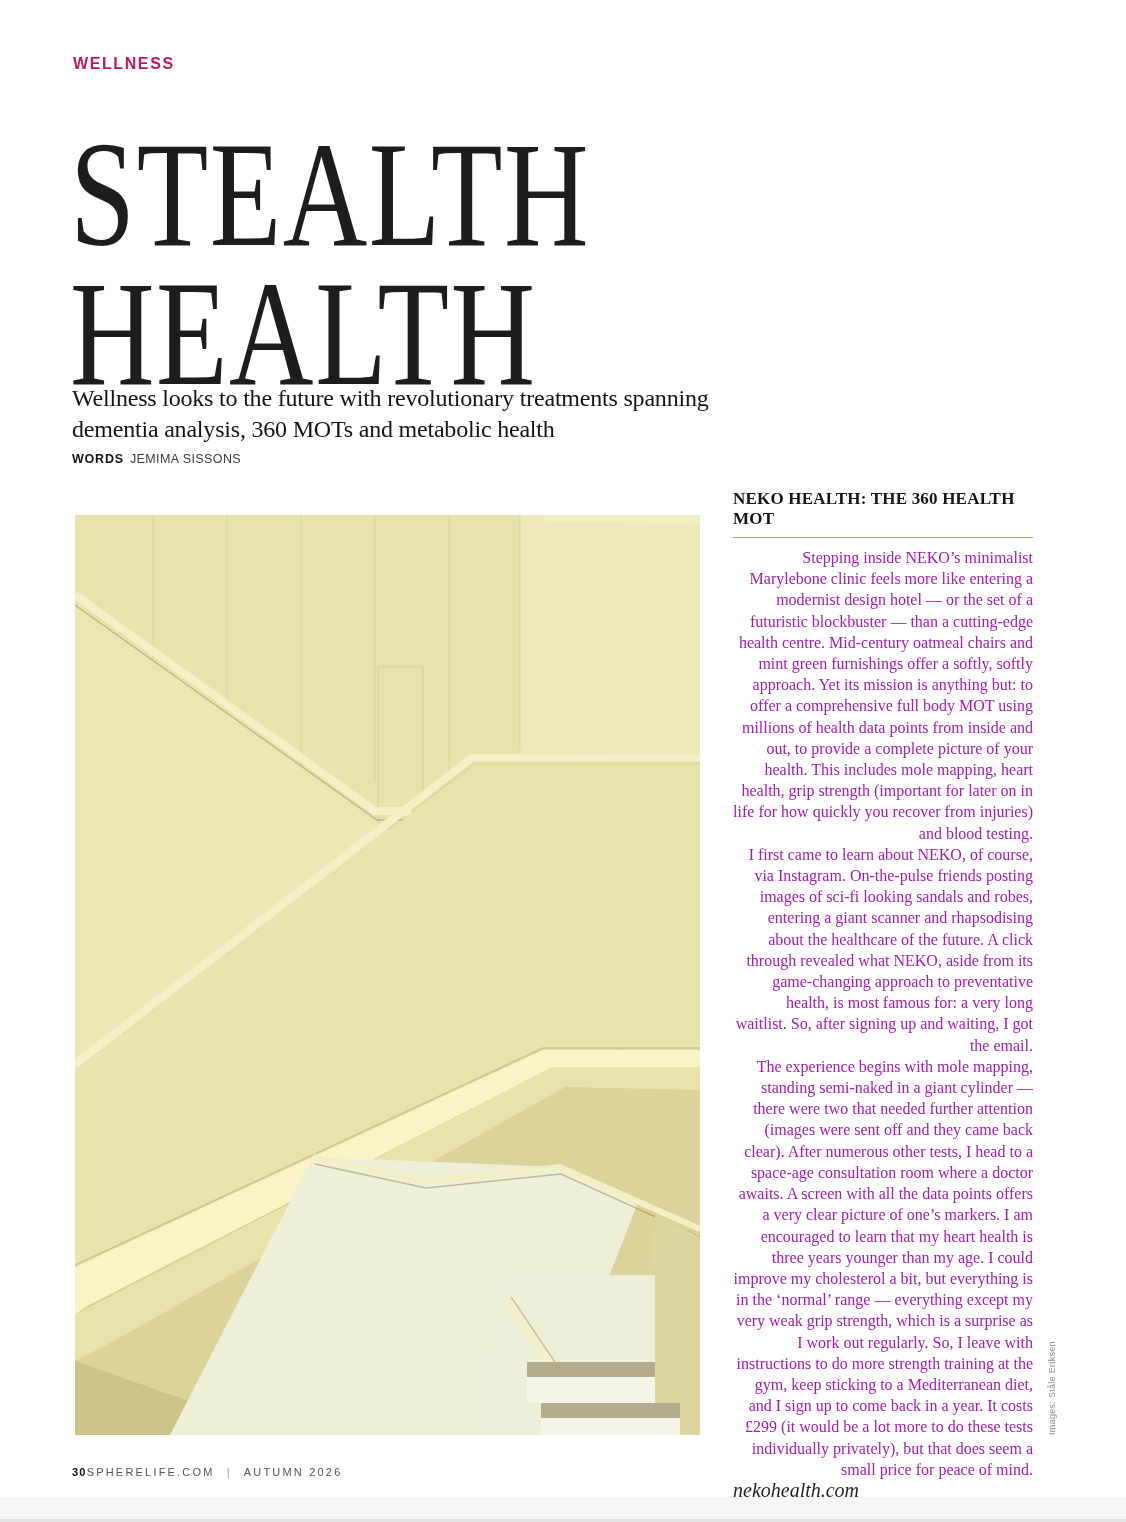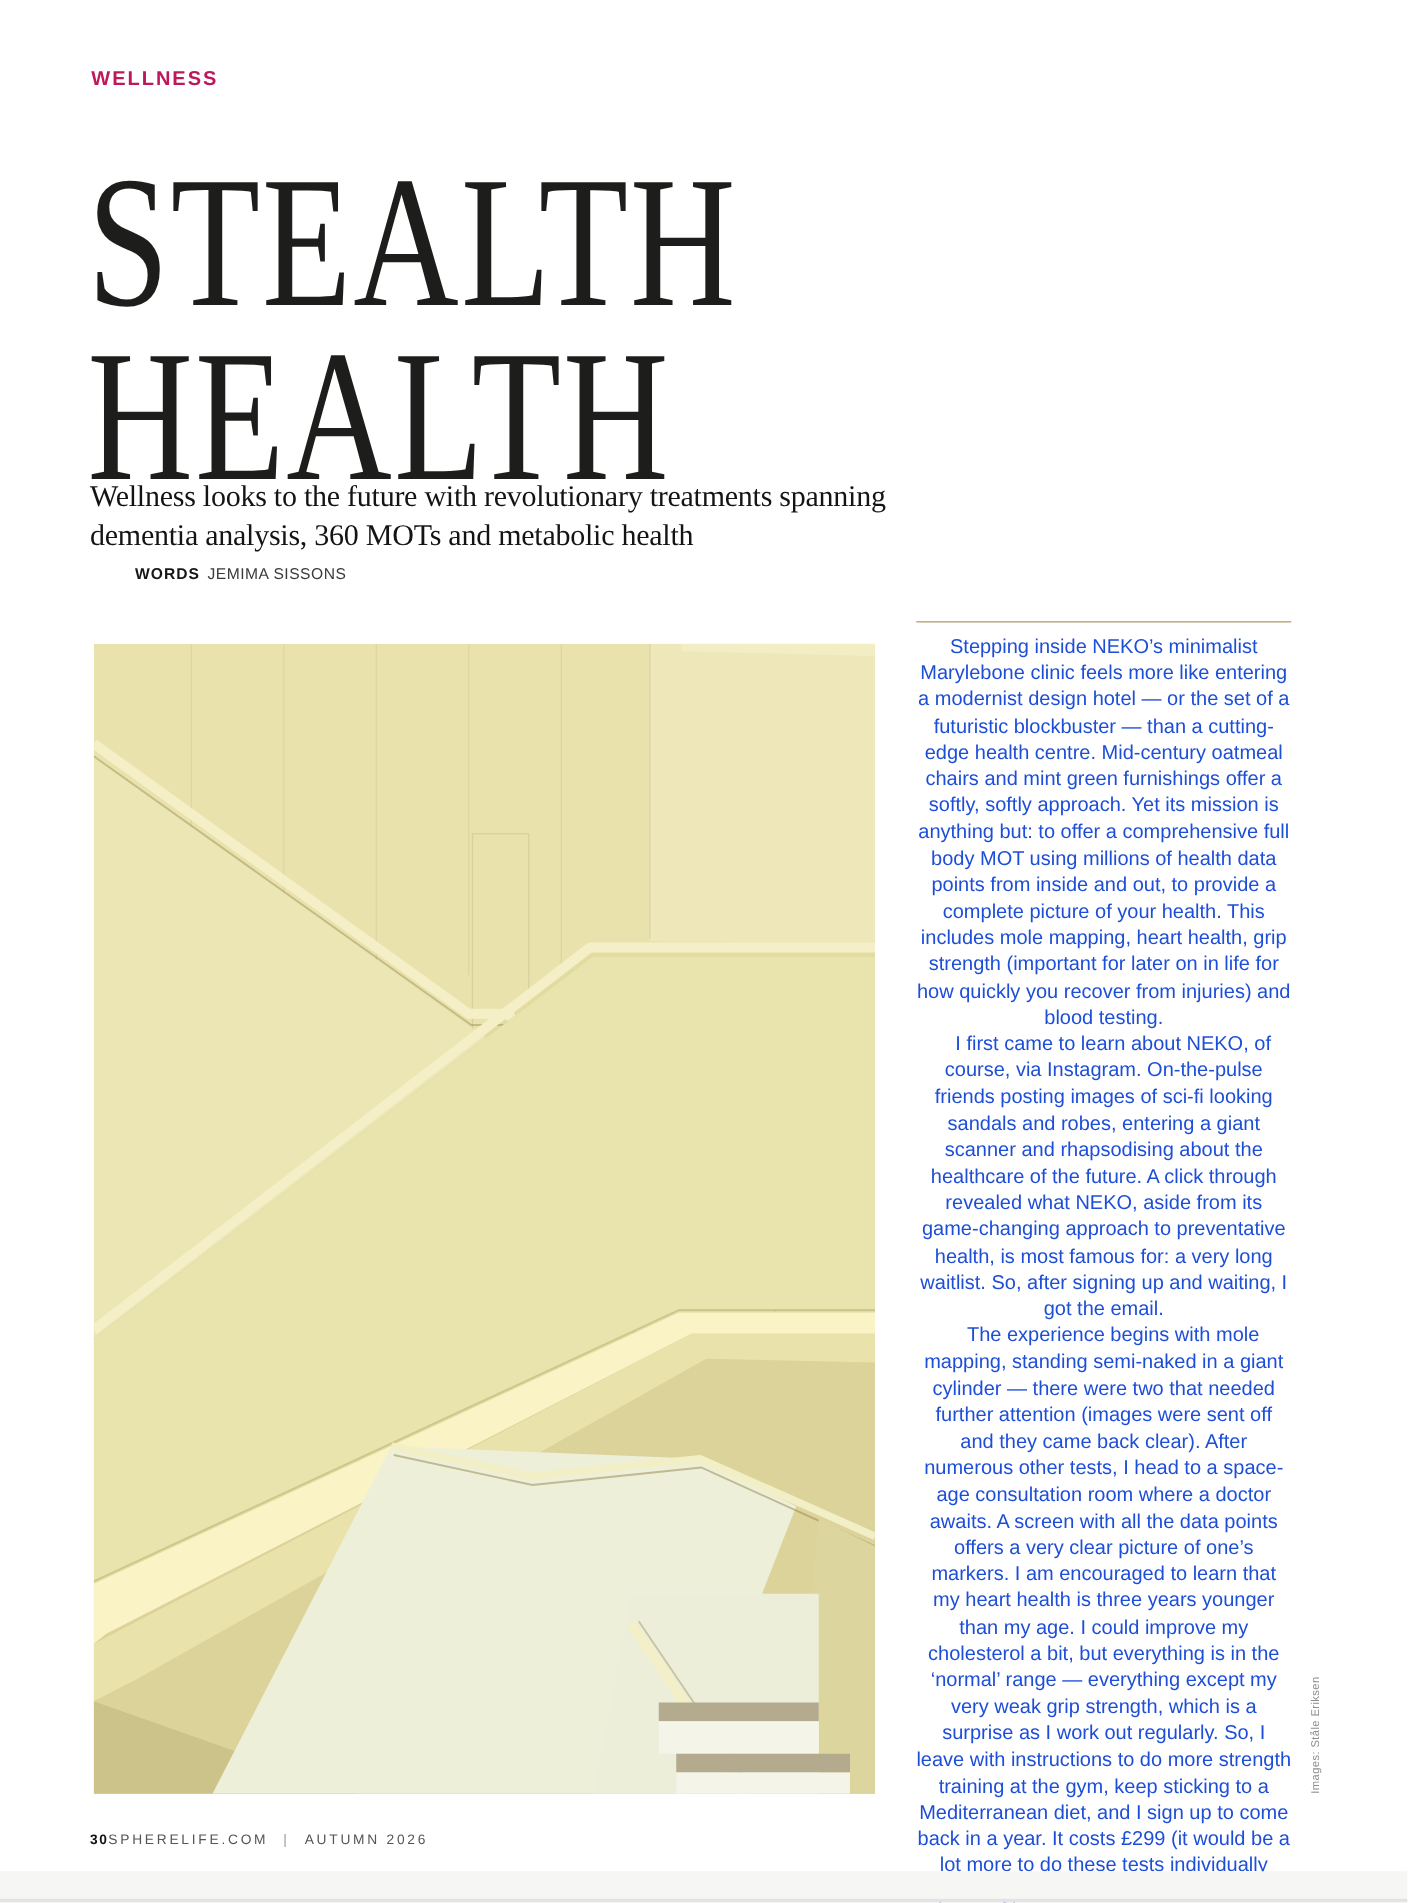--- a/index.html
+++ b/index.html
@@ -15,33 +15,33 @@
     position:absolute;left:70px;top:125px;
     font-family:"Liberation Serif", serif;font-weight:400;color:#1d1d1b;
     font-size:150px;line-height:139px;letter-spacing:2px;
     transform:scaleX(.78);transform-origin:left top;white-space:nowrap;
   }
   .subtitle{
     position:absolute;left:72px;top:383px;width:690px;
     font-family:"Liberation Serif", serif;font-size:24px;line-height:31px;
     color:#141414;letter-spacing:-0.2px;
   }
-  .byline{position:absolute;left:72px;top:452px;font-size:12.5px;color:#3a3a3a;letter-spacing:.4px;margin-left:36px;}
+  .byline{position:absolute;left:72px;top:452px;font-size:12.5px;color:#3a3a3a;letter-spacing:.4px;}
   .byline b{font-weight:700;color:#161616;margin-right:6px;letter-spacing:.8px;}
   .photo{position:absolute;left:75px;top:515px;width:625px;height:920px;}
   .photo svg{display:block;width:100%;height:100%;}
   .article{position:absolute;left:733px;top:489px;width:300px;}
   .article h2{
     margin:0;font-family:"Liberation Serif", serif;font-weight:700;
     font-size:17px;letter-spacing:.2px;color:#17150f;line-height:20px;
   }
   .article .rule{height:0;border-bottom:1.5px solid #b49a6a;margin:8px 0 9px 0;}
   .article p{
-    margin:0;font-family:Liberation Sans, sans-serif;font-size:16px;
-    line-height:21.2px;color:#1d4ed8;text-align:center;
+    margin:0;font-family:Liberation Serif, serif;font-size:16px;
+    line-height:21.2px;color:#a21caf;text-align:right;
   }
   .article p.indent{text-indent:15px;}
   .article .weblink{
     font-family:"Liberation Serif", serif;font-size:20px;line-height:21.2px;
     font-style:italic;color:#1f1f1f;text-decoration:none;display:inline-block;
   }
   .credit{
     position:absolute;left:1047px;top:1337px;height:98px;
     writing-mode:vertical-rl;transform:rotate(180deg);
     font-size:9px;color:#8c8c8c;letter-spacing:.3px;white-space:nowrap;
@@ -128,20 +128,21 @@
     <path d="M436,782 L528,918" fill="none" stroke="rgba(145,132,75,0.4)" stroke-width="1.5"></path>
 
     <rect x="452" y="847" width="128" height="15" fill="#b4ab8f"></rect>
     <rect x="452" y="862" width="128" height="26" fill="#f4f4e8"></rect>
     <rect x="466" y="888" width="139" height="15" fill="#b4ab8f"></rect>
     <rect x="466" y="903" width="139" height="17" fill="#f4f4e8"></rect>
   </svg>
 </div>
 
 <div class="article">
+  <h2>NEKO HEALTH: THE 360 HEALTH MOT</h2>
   <div class="rule"></div>
   <p>Stepping inside NEKO’s minimalist Marylebone clinic feels more like entering a modernist design hotel — or the set of a futuristic blockbuster — than a cutting-edge health centre. Mid-century oatmeal chairs and mint green furnishings offer a softly, softly approach. Yet its mission is anything but: to offer a comprehensive full body MOT using millions of health data points from inside and out, to provide a complete picture of your health. This includes mole mapping, heart health, grip strength (important for later on in life for how quickly you recover from injuries) and blood testing.</p>
   <p class="indent">I first came to learn about NEKO, of course, via Instagram. On-the-pulse friends posting images of sci-fi looking sandals and robes, entering a giant scanner and rhapsodising about the healthcare of the future. A click through revealed what NEKO, aside from its game-changing approach to preventative health, is most famous for: a very long waitlist. So, after signing up and waiting, I got the email.</p>
   <p class="indent">The experience begins with mole mapping, standing semi-naked in a giant cylinder — there were two that needed further attention (images were sent off and they came back clear). After numerous other tests, I head to a space-age consultation room where a doctor awaits. A screen with all the data points offers a very clear picture of one’s markers. I am encouraged to learn that my heart health is three years younger than my age. I could improve my cholesterol a bit, but everything is in the ‘normal’ range — everything except my very weak grip strength, which is a surprise as I work out regularly. So, I leave with instructions to do more strength training at the gym, keep sticking to a Mediterranean diet, and I sign up to come back in a year. It costs £299 (it would be a lot more to do these tests individually privately), but that does seem a small price for peace of mind.</p>
   <a class="weblink" href="#">nekohealth.com</a>
 </div>
 
 <div class="credit">Images: Ståle Eriksen</div>
 
 <div class="footer">

